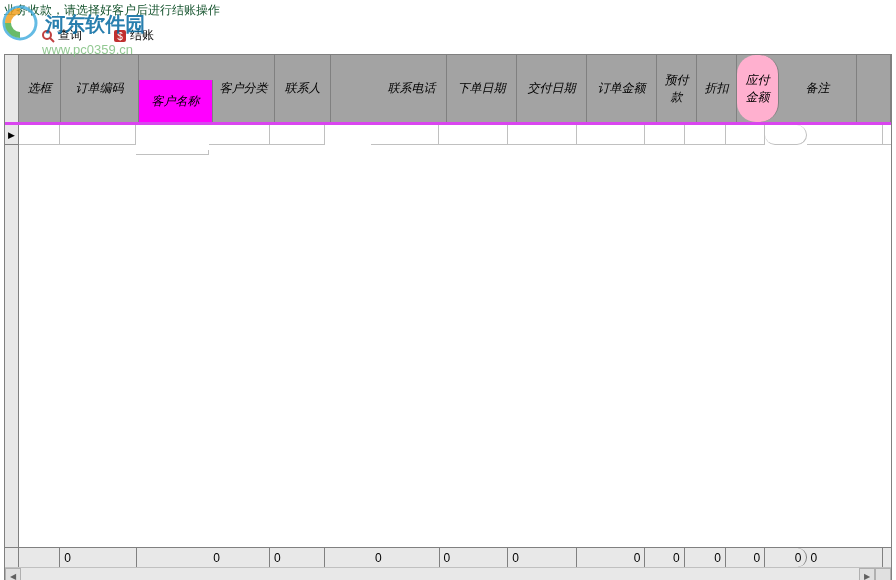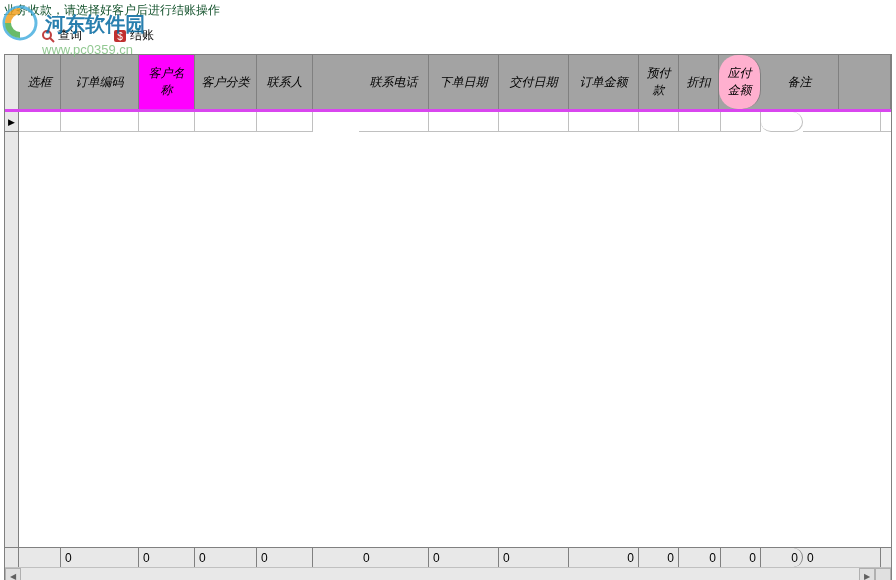--- a/index.html
+++ b/index.html
@@ -87,21 +87,21 @@
       align-items: center;
       justify-content: center;
       min-height: 42px;
     }
     .row-selector-header {
       width: 14px;
       background: #e8e8e8;
     }
     .col-select { width: 42px; }
     .col-orderno { width: 78px; }
-    .col-customer { width: 56px; background: #ff00ff; }
+    .col-customer { width: 74px; background: #ff00ff; margin-top: 25px; }
     .col-category { width: 62px; }
     .col-contact { width: 56px; }
     .col-phone { width: 70px; margin-left: 46px; }
     .col-orderdate { width: 70px; }
     .col-deliverdate { width: 70px; }
     .col-amount { width: 70px; }
     .col-prepay { width: 40px; }
     .col-discount { width: 42px; }
     .col-rebate { width: 40px; }
     .col-payable { width: 42px; background: #ffb0cf; border-radius: 19px; }

